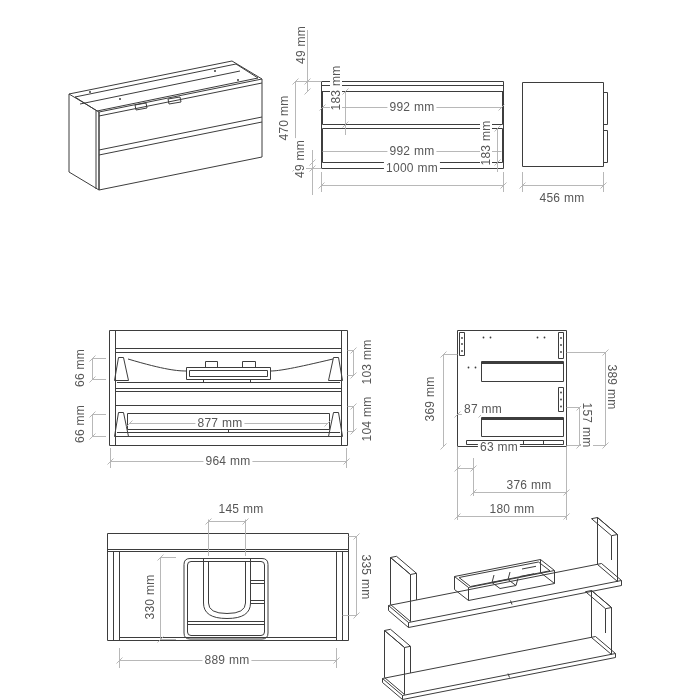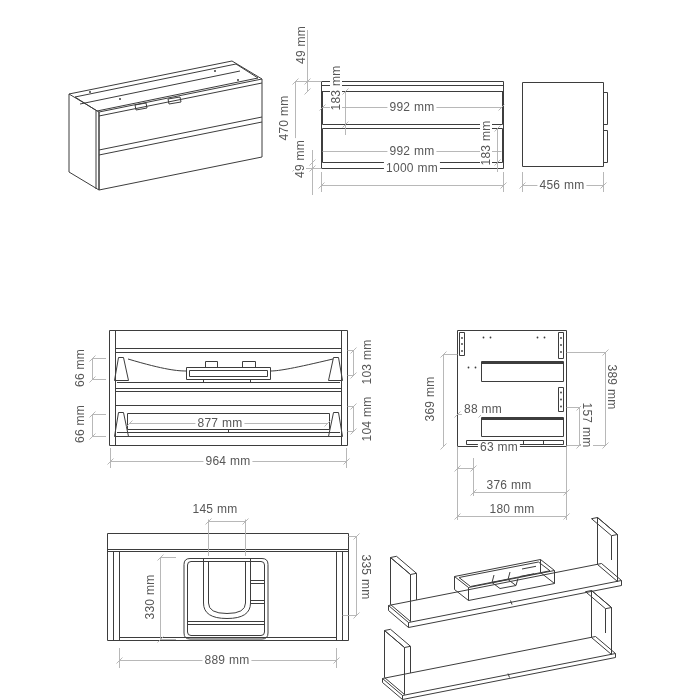--- a/index.html
+++ b/index.html
@@ -203,35 +203,35 @@
 
   <span class="lbl r270" style="left:301px;top:45px">49 mm</span>
   <span class="lbl r270" style="left:284px;top:118px">470 mm</span>
   <span class="lbl r270" style="left:336px;top:88px">183 mm</span>
   <span class="lbl" style="left:412px;top:107px">992 mm</span>
   <span class="lbl" style="left:412px;top:151px">992 mm</span>
   <span class="lbl r270" style="left:486px;top:143px">183 mm</span>
   <span class="lbl r270" style="left:300px;top:159px">49 mm</span>
   <span class="lbl" style="left:412px;top:168px">1000 mm</span>
 
-  <span class="lbl" style="left:562px;top:185px">456 mm</span>
+  <span class="lbl" style="left:562px;top:198px">456 mm</span>
 
   <span class="lbl r270" style="left:80px;top:368px">66 mm</span>
   <span class="lbl r270" style="left:80px;top:424px">66 mm</span>
   <span class="lbl r270" style="left:367px;top:362px">103 mm</span>
   <span class="lbl r270" style="left:367px;top:419px">104 mm</span>
   <span class="lbl" style="left:220px;top:423px">877 mm</span>
   <span class="lbl" style="left:228px;top:461px">964 mm</span>
 
   <span class="lbl r270" style="left:430px;top:399px">369 mm</span>
-  <span class="lbl" style="left:483px;top:409px">88 mm</span>
+  <span class="lbl" style="left:483px;top:409px">87 mm</span>
   <span class="lbl" style="left:499px;top:447px">63 mm</span>
-  <span class="lbl" style="left:509px;top:485px">376 mm</span>
+  <span class="lbl" style="left:529px;top:485px">376 mm</span>
   <span class="lbl" style="left:512px;top:509px">180 mm</span>
   <span class="lbl r90" style="left:612px;top:387px">389 mm</span>
   <span class="lbl r90" style="left:587px;top:425px">157 mm</span>
 
-  <span class="lbl" style="left:215px;top:509px">145 mm</span>
+  <span class="lbl" style="left:241px;top:509px">145 mm</span>
   <span class="lbl r270" style="left:150px;top:597px">330 mm</span>
   <span class="lbl r90" style="left:366px;top:577px">335 mm</span>
   <span class="lbl" style="left:227px;top:660px">889 mm</span>
 
 </div>
 
 </body></html>

